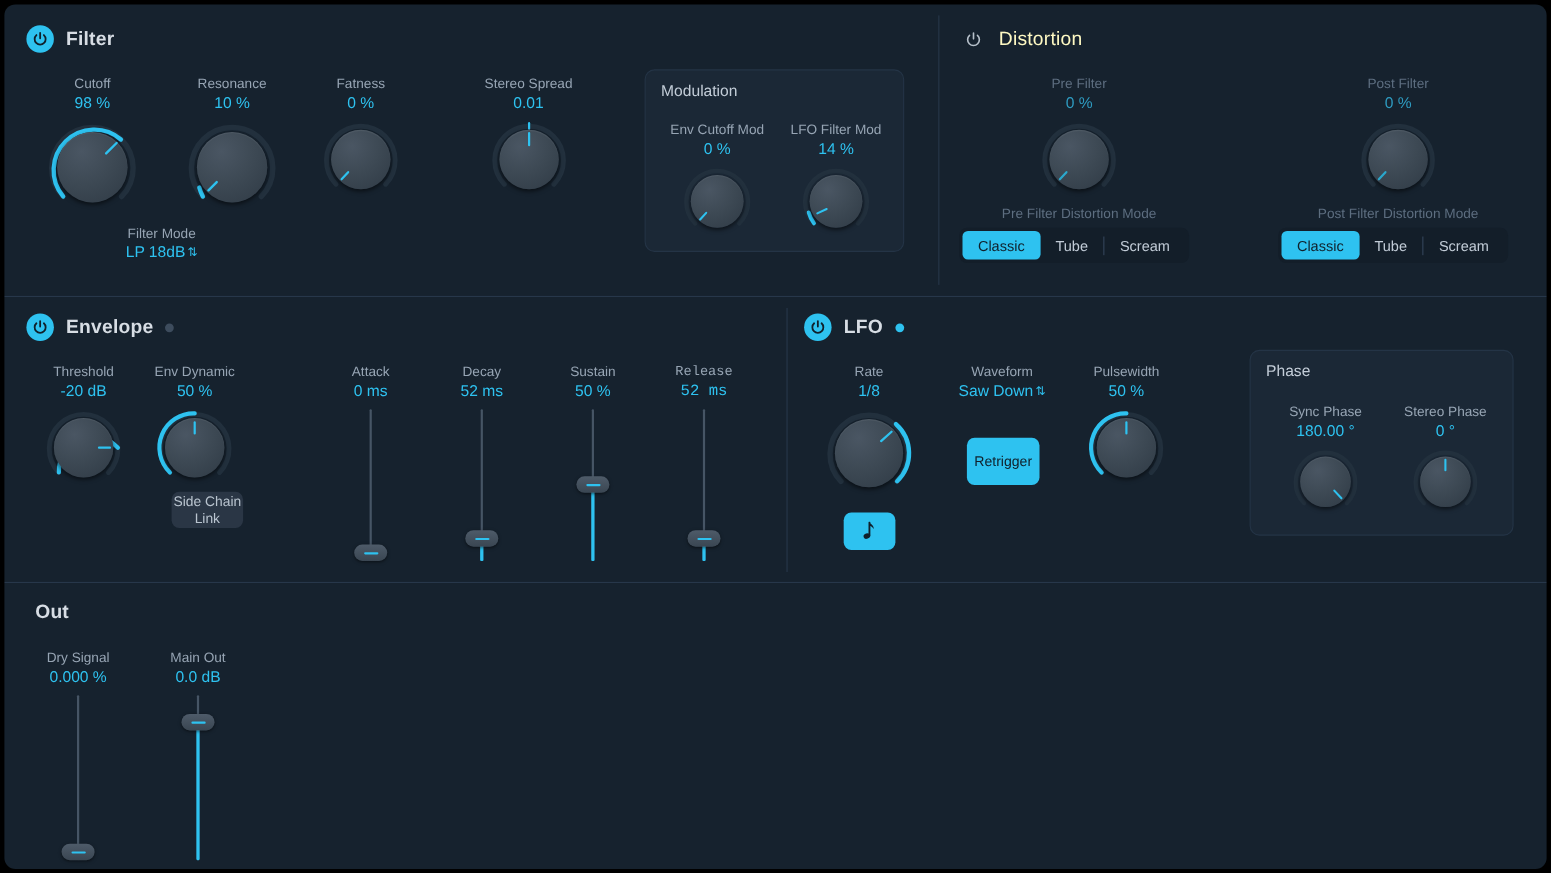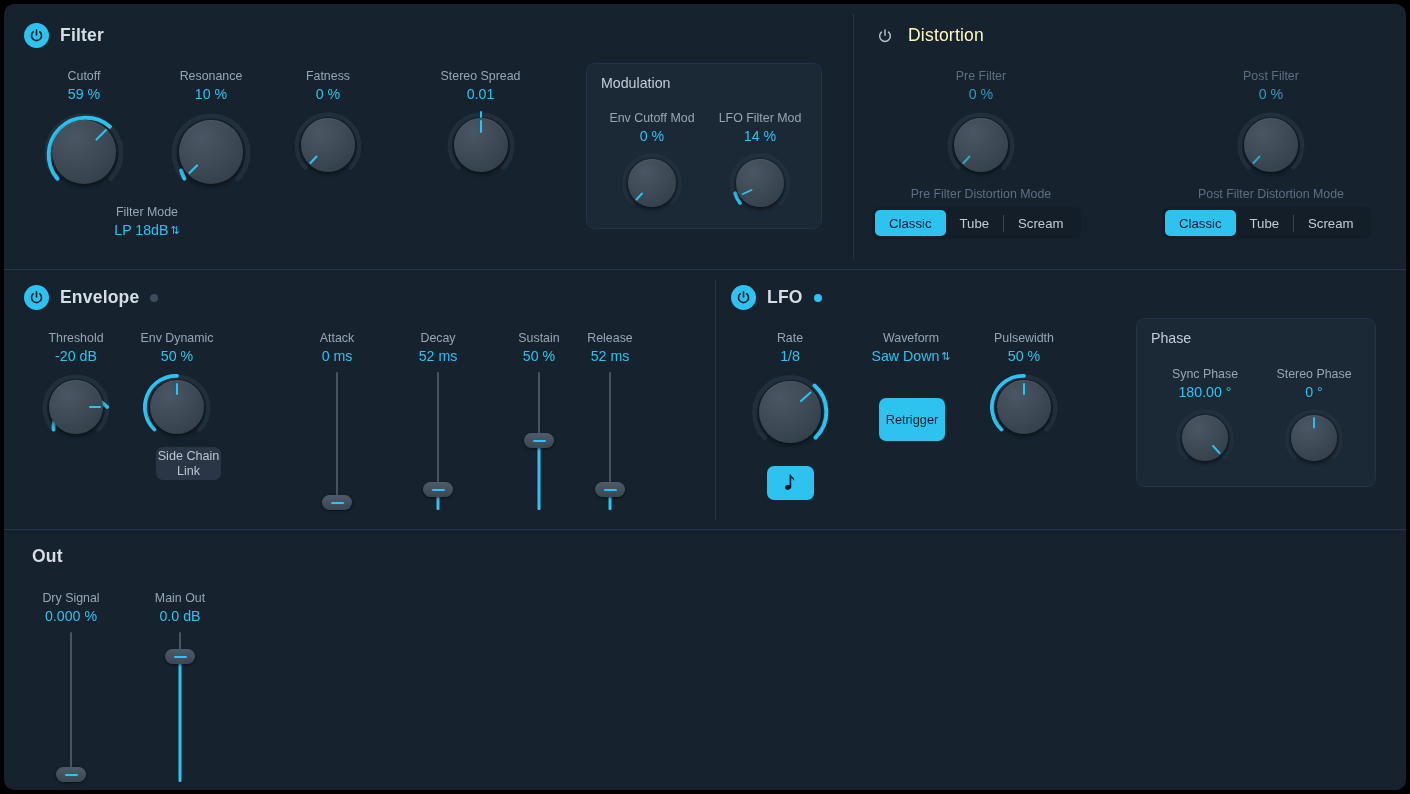--- a/index.html
+++ b/index.html
@@ -180,21 +180,21 @@
         <svg width="15" height="15" viewBox="0 0 24 24" fill="none" stroke="#10202b" stroke-width="2.6" stroke-linecap="round">
           <path d="M12 3 v8"></path>
             <path d="M6.6 6.2 a8 8 0 1 0 10.8 0"></path>
         </svg>
       </span>
       <span class="sec-title">Filter</span>
     </div>
 
     <div class="ctl" style="left:25px; top:64px; width:110px;">
       <div class="lbl">Cutoff</div>
-      <div class="val">59 %</div>
+      <div class="val">98 %</div>
       <div class="knob" style="width:88px; height:88px;">
         <svg width="88" height="88" viewBox="0 0 88 88">
           <path d="M 17.4 70.6 A 37 37 0 1 1 70.6 70.6" fill="none" stroke="#22303d" stroke-width="5" stroke-linecap="round"></path>
           <path d="M 17.4 70.6 A 37 37 0 0 1 69.9 18.8" fill="none" stroke="#2ec2f0" stroke-width="4" stroke-linecap="round"></path>
         </svg>
         <div class="body" style="left:12px; top:12px; width:64px; height:64px;"></div>
         <svg width="88" height="88" viewBox="0 0 88 88" style="position:absolute;left:0;top:0;">
           <line x1="56.5" y1="31.5" x2="66" y2="22" stroke="#2ec2f0" stroke-width="2.2" stroke-linecap="round"></line>
         </svg>
       </div>
@@ -417,21 +417,21 @@
       <div class="val">50 %</div>
       <div class="vslider" style="width:30px; height:150px;">
         <div class="vtrack" style="height:138px;"></div>
         <div class="vfill" style="top:69px; height:69px;"></div>
         <div class="vthumb" style="top:61px;">
             <i></i>
           </div>
       </div>
     </div>
 
-    <div class="ctl" style="left:556px; top:60px; width:100px;">
+    <div class="ctl" style="left:586px; top:60px; width:100px;font-family:Liberation Mono, monospace;">
       <div class="lbl">Release</div>
       <div class="val">52 ms</div>
       <div class="vslider" style="width:30px; height:150px;">
         <div class="vtrack" style="height:138px;"></div>
         <div class="vfill" style="top:118px; height:20px;"></div>
         <div class="vthumb" style="top:110px;">
             <i></i>
           </div>
       </div>
     </div>

